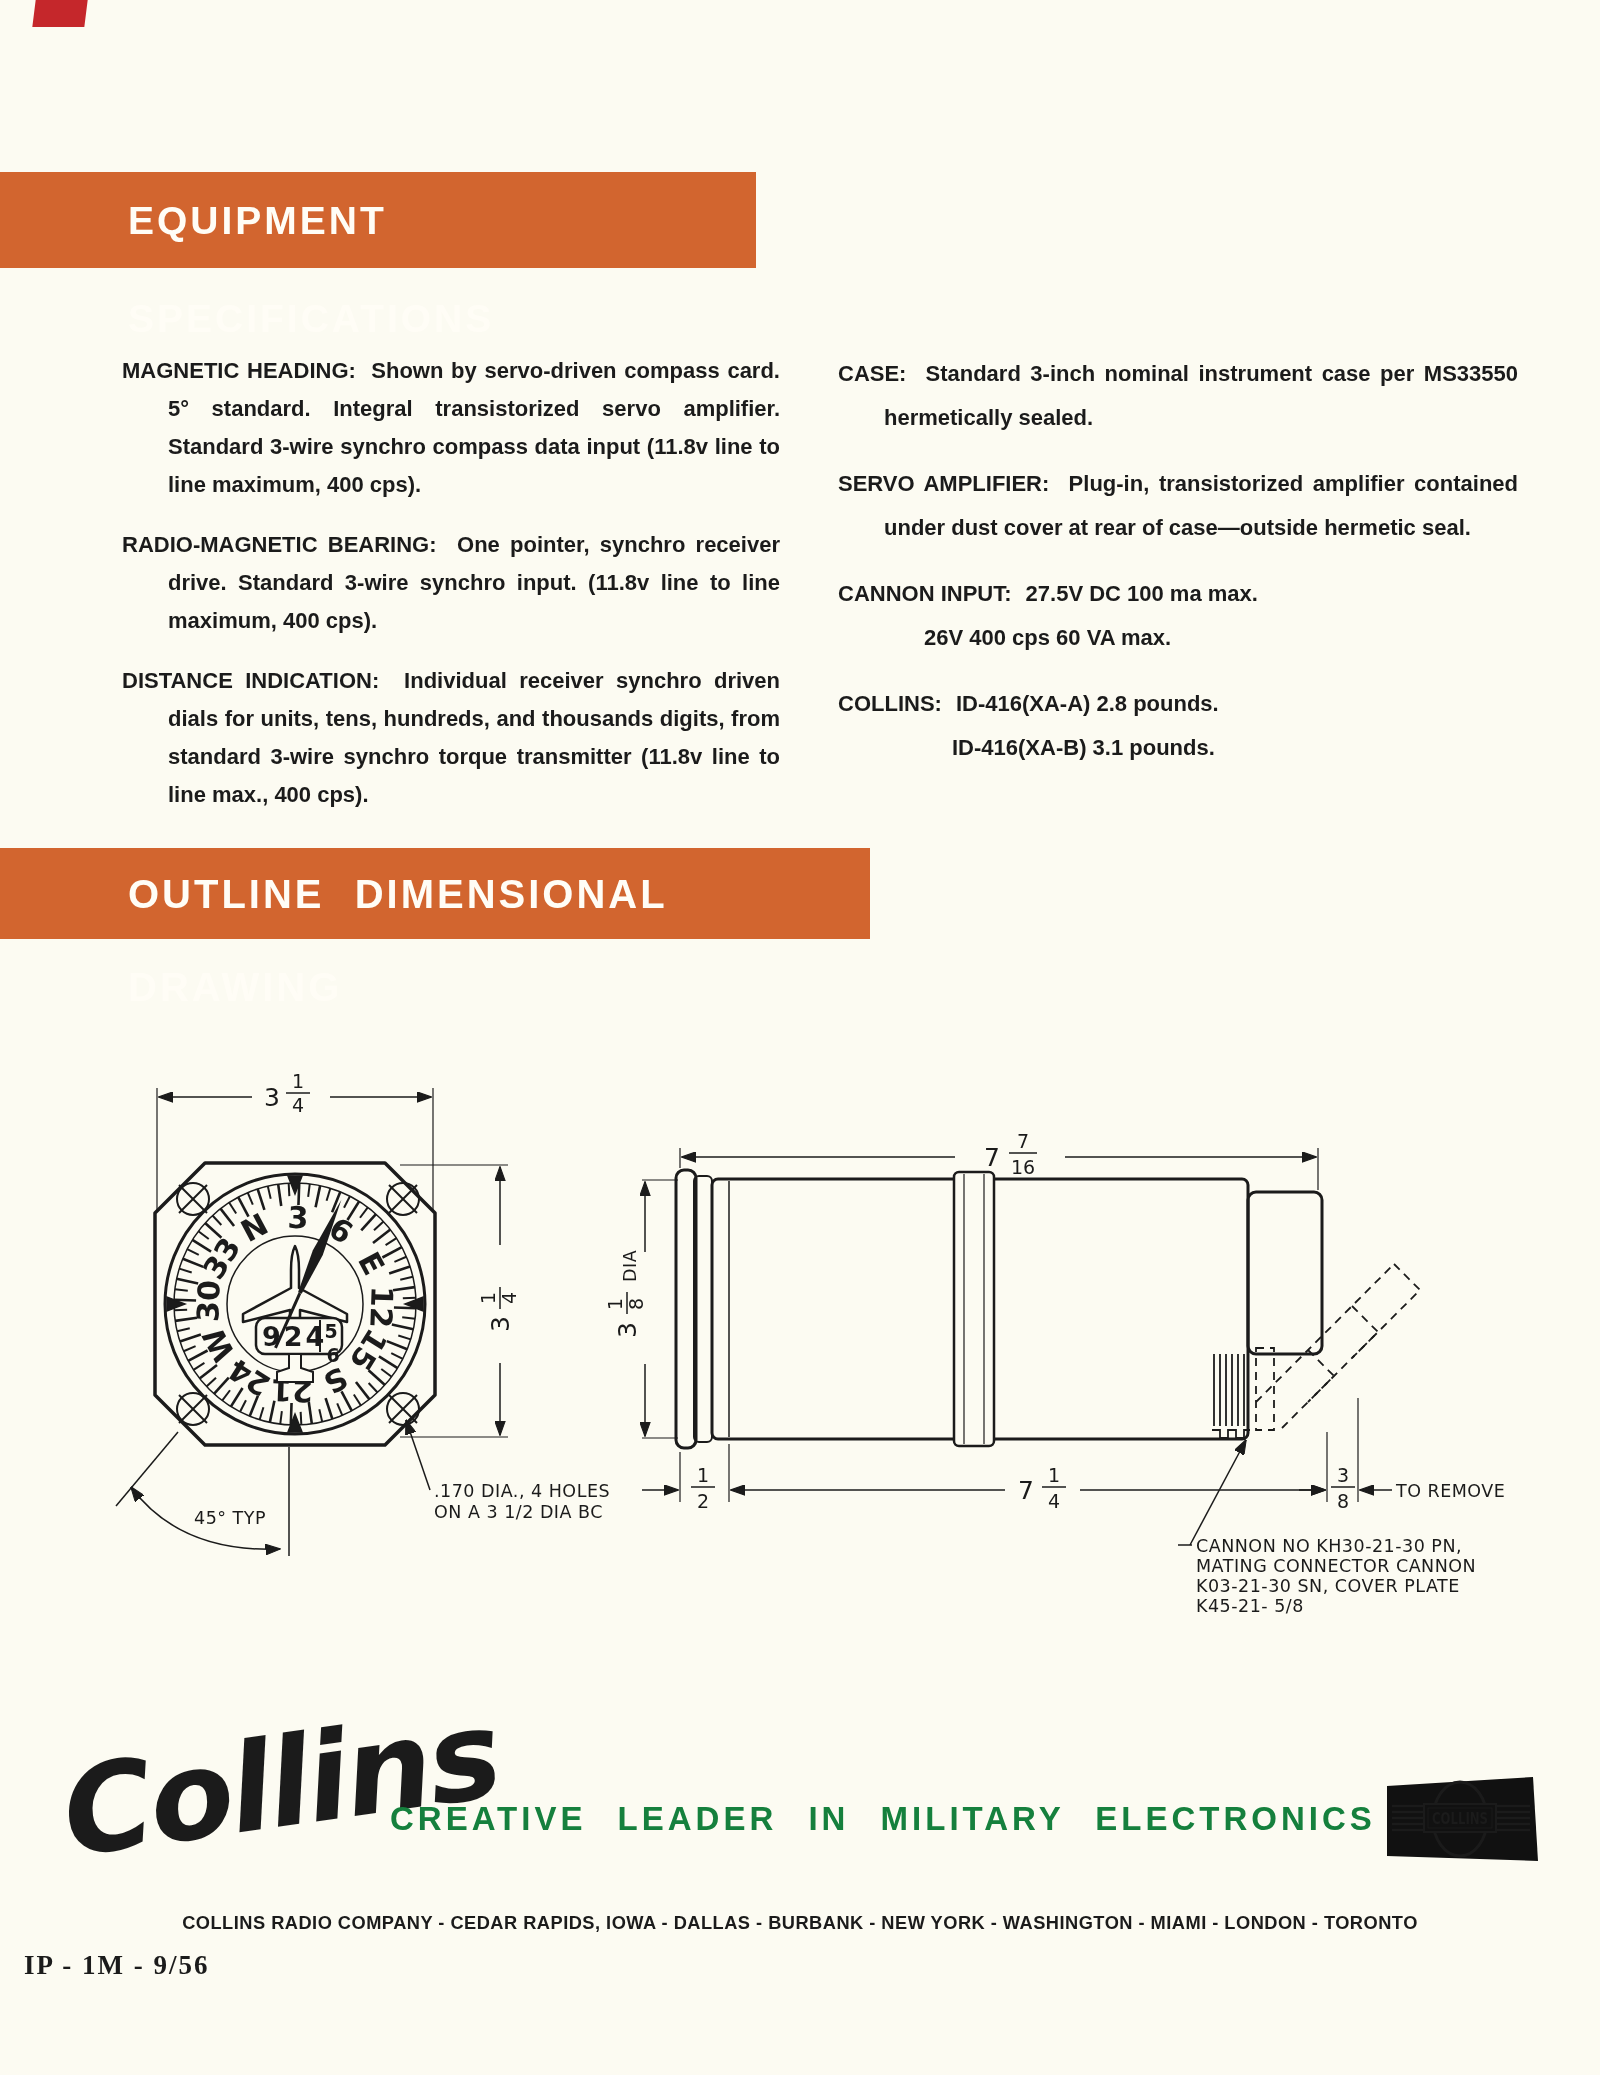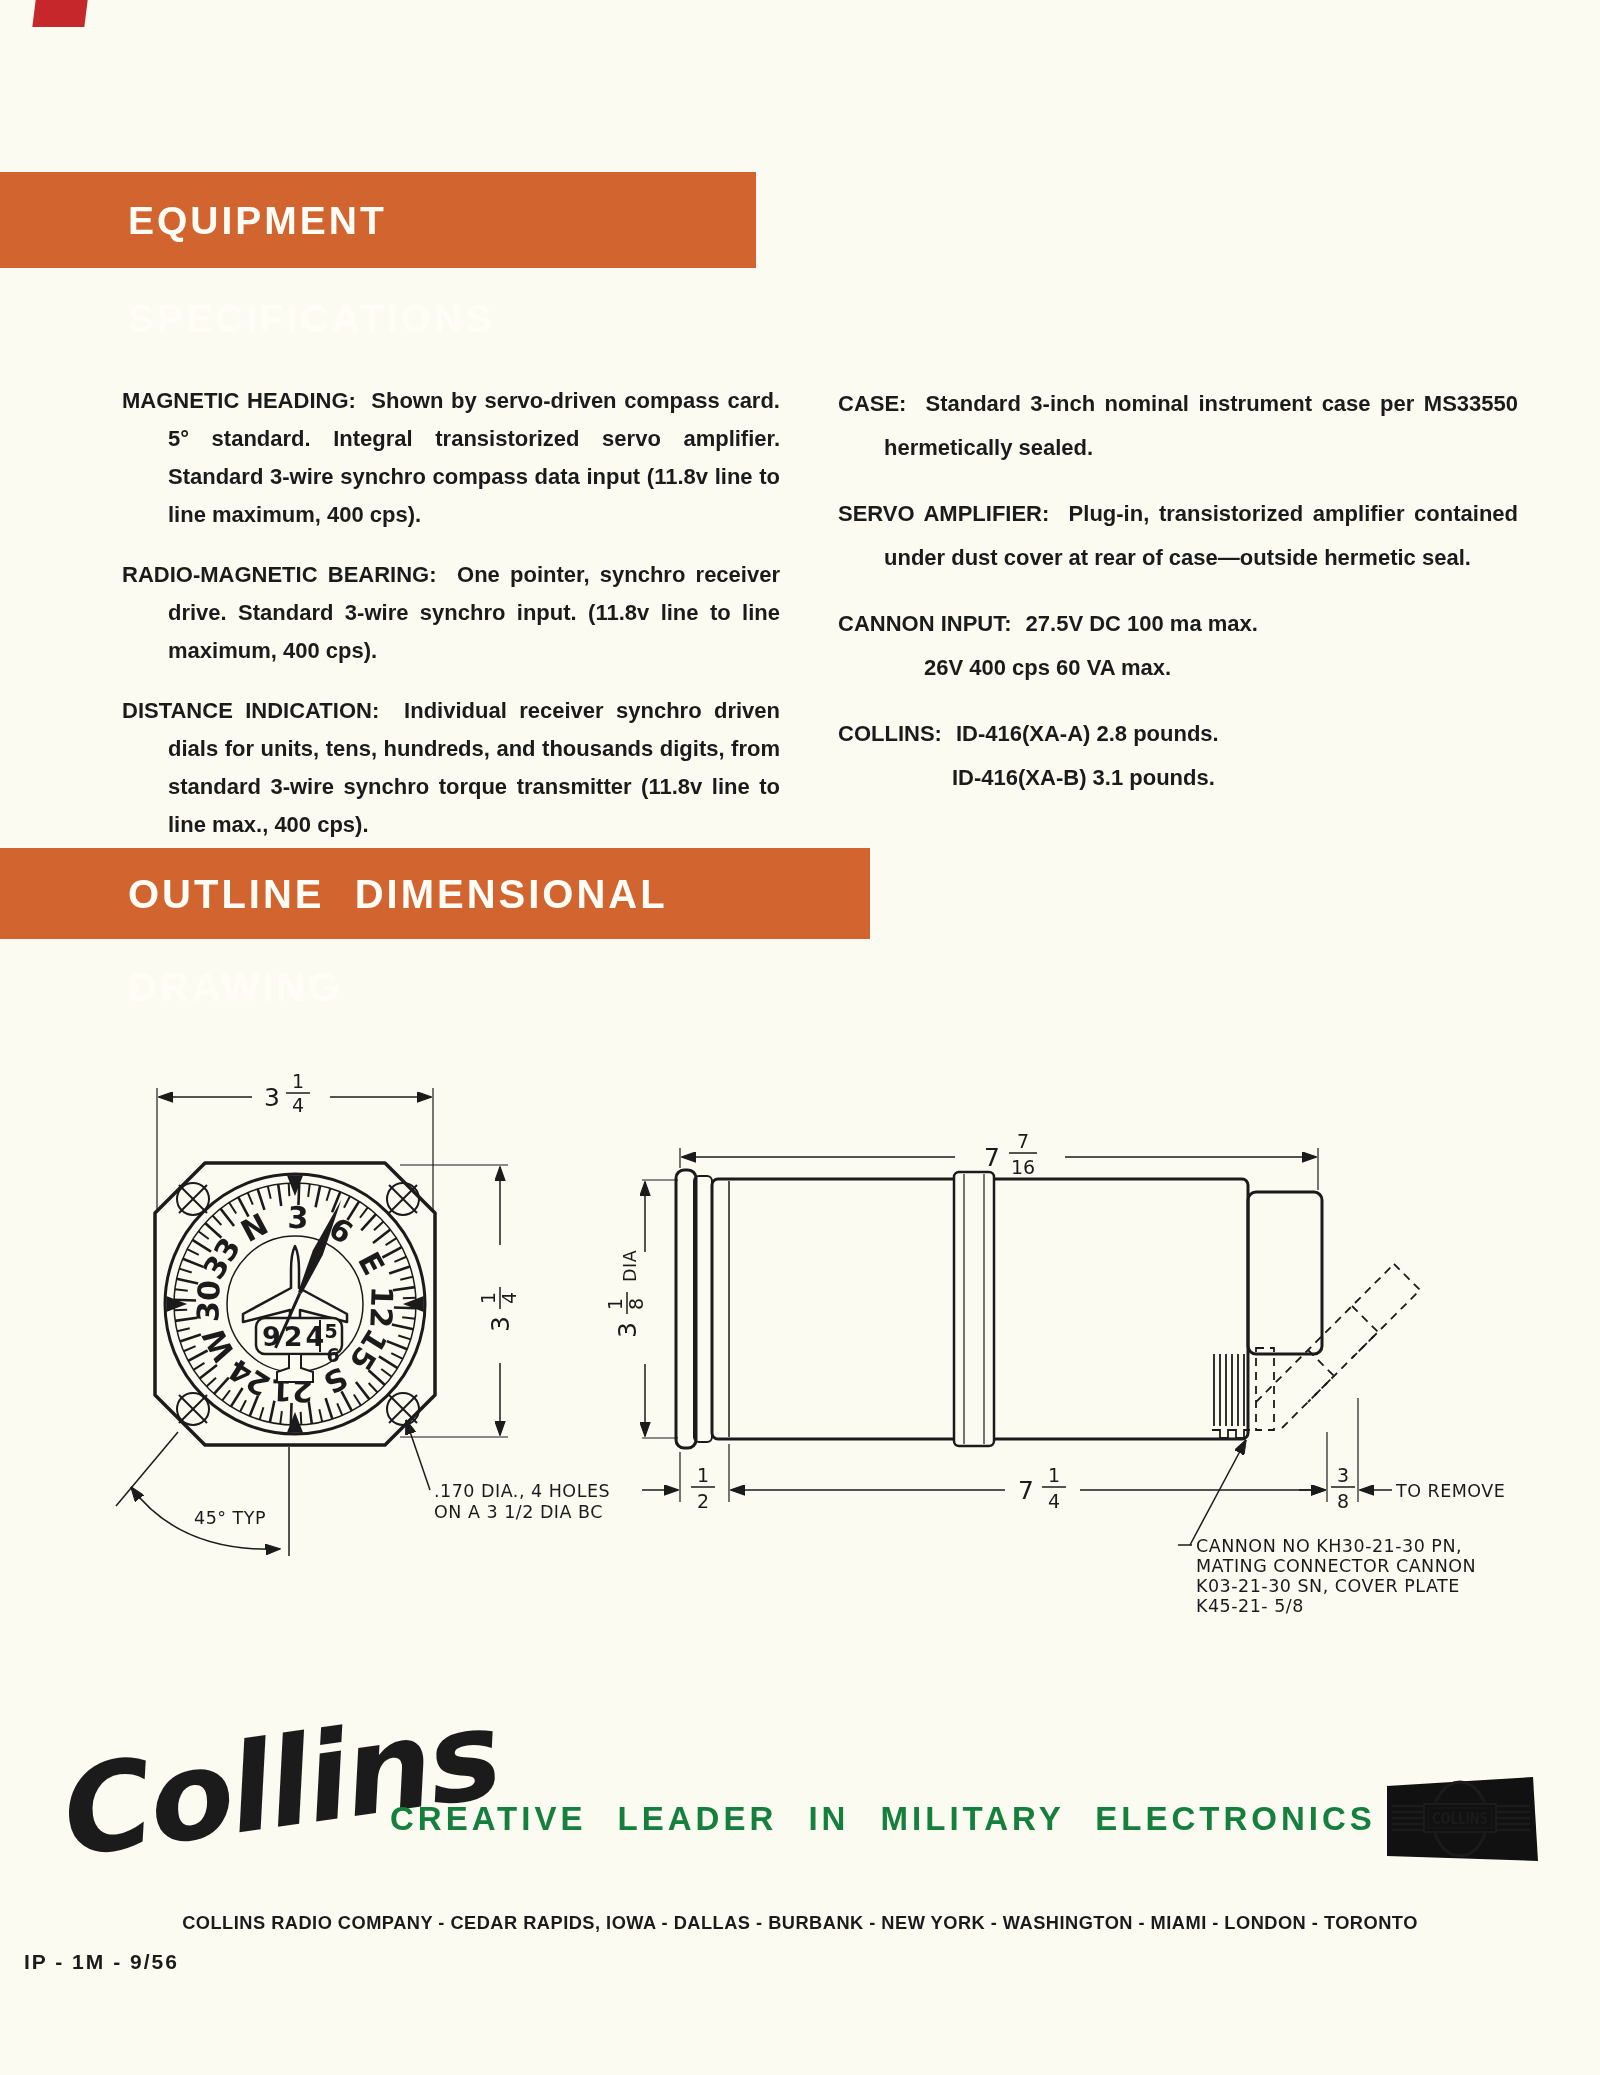--- a/index.html
+++ b/index.html
@@ -3,42 +3,42 @@
 <meta charset="utf-8">
 <style>
   html,body{margin:0;padding:0;}
   body{width:1600px;height:2075px;position:relative;background:#fcfbf2;overflow:hidden;
        font-family:"Liberation Sans",sans-serif;color:#1b1b1b;}
   .crop-mark{position:absolute;left:34px;top:0;width:52px;height:27px;background:#c5272b;transform:skewX(-7deg);}
   .banner{position:absolute;left:0;background:#d2652f;color:#fffdf6;font-weight:bold;
           letter-spacing:3px;word-spacing:16px;box-sizing:border-box;padding-left:128px;}
   #banner-equipment{top:172px;width:756px;height:96px;line-height:98px;font-size:39px;}
   #banner-outline{top:848px;width:870px;height:91px;line-height:93px;font-size:40px;}
-  .spec-col{position:absolute;top:382px;}
+  .spec-col{position:absolute;top:352px;}
   #spec-left{left:122px;width:658px;}
   #spec-right{left:838px;width:680px;}
   p.spec{font-size:22px;font-weight:bold;margin:0 0 22px 0;text-align:justify;
          padding-left:46px;text-indent:-46px;}
   #spec-left p.spec{line-height:38px;}
   #spec-right p.spec{line-height:44px;}
   p.kv{text-align:left;padding-left:0;text-indent:0;}
   .kv .v{margin-left:14px;}
   .ind-power{display:inline-block;margin-left:86px;}
   .ind-weight{display:inline-block;margin-left:114px;}
   #art{position:absolute;left:0;top:0;}
   #art text{font-family:"DejaVu Sans",sans-serif;fill:#1b1b1b;}
   #art .eng{font-size:17.5px;letter-spacing:0.5px;}
   #art .whole{font-size:25px;}
   #art .frac{font-size:19px;}
   #art line,#art path,#art rect,#art circle,#art ellipse,#art polyline{stroke:#1b1b1b;}
   .tagline{position:absolute;left:390px;top:1800px;font-size:33px;font-weight:bold;
            letter-spacing:4px;word-spacing:18px;color:#15803d;}
   .cities{position:absolute;left:100px;top:1912px;width:1400px;text-align:center;
           font-size:19px;font-weight:bold;letter-spacing:0.5px;transform:scaleX(.96);}
-  .print-code{position:absolute;left:24px;top:1950px;font-size:21px;font-weight:bold;letter-spacing:2px;}
+  .print-code{position:absolute;left:24px;top:1950px;font-size:27px;font-weight:bold;letter-spacing:2px;font-family:Liberation Serif, serif;}
 </style>
 </head>
 <body>
 
 <div class="crop-mark"></div>
 
 <div class="banner" id="banner-equipment">EQUIPMENT SPECIFICATIONS</div>
 
 <div class="spec-col" id="spec-left">
   <p class="spec"><span>MAGNETIC HEADING:</span>&nbsp;&nbsp;<span>Shown by servo-driven compass card.  5° standard.  Integral transistorized servo amplifier.  Standard 3-wire synchro compass data input (11.8v line to line maximum, 400 cps).</span></p>

